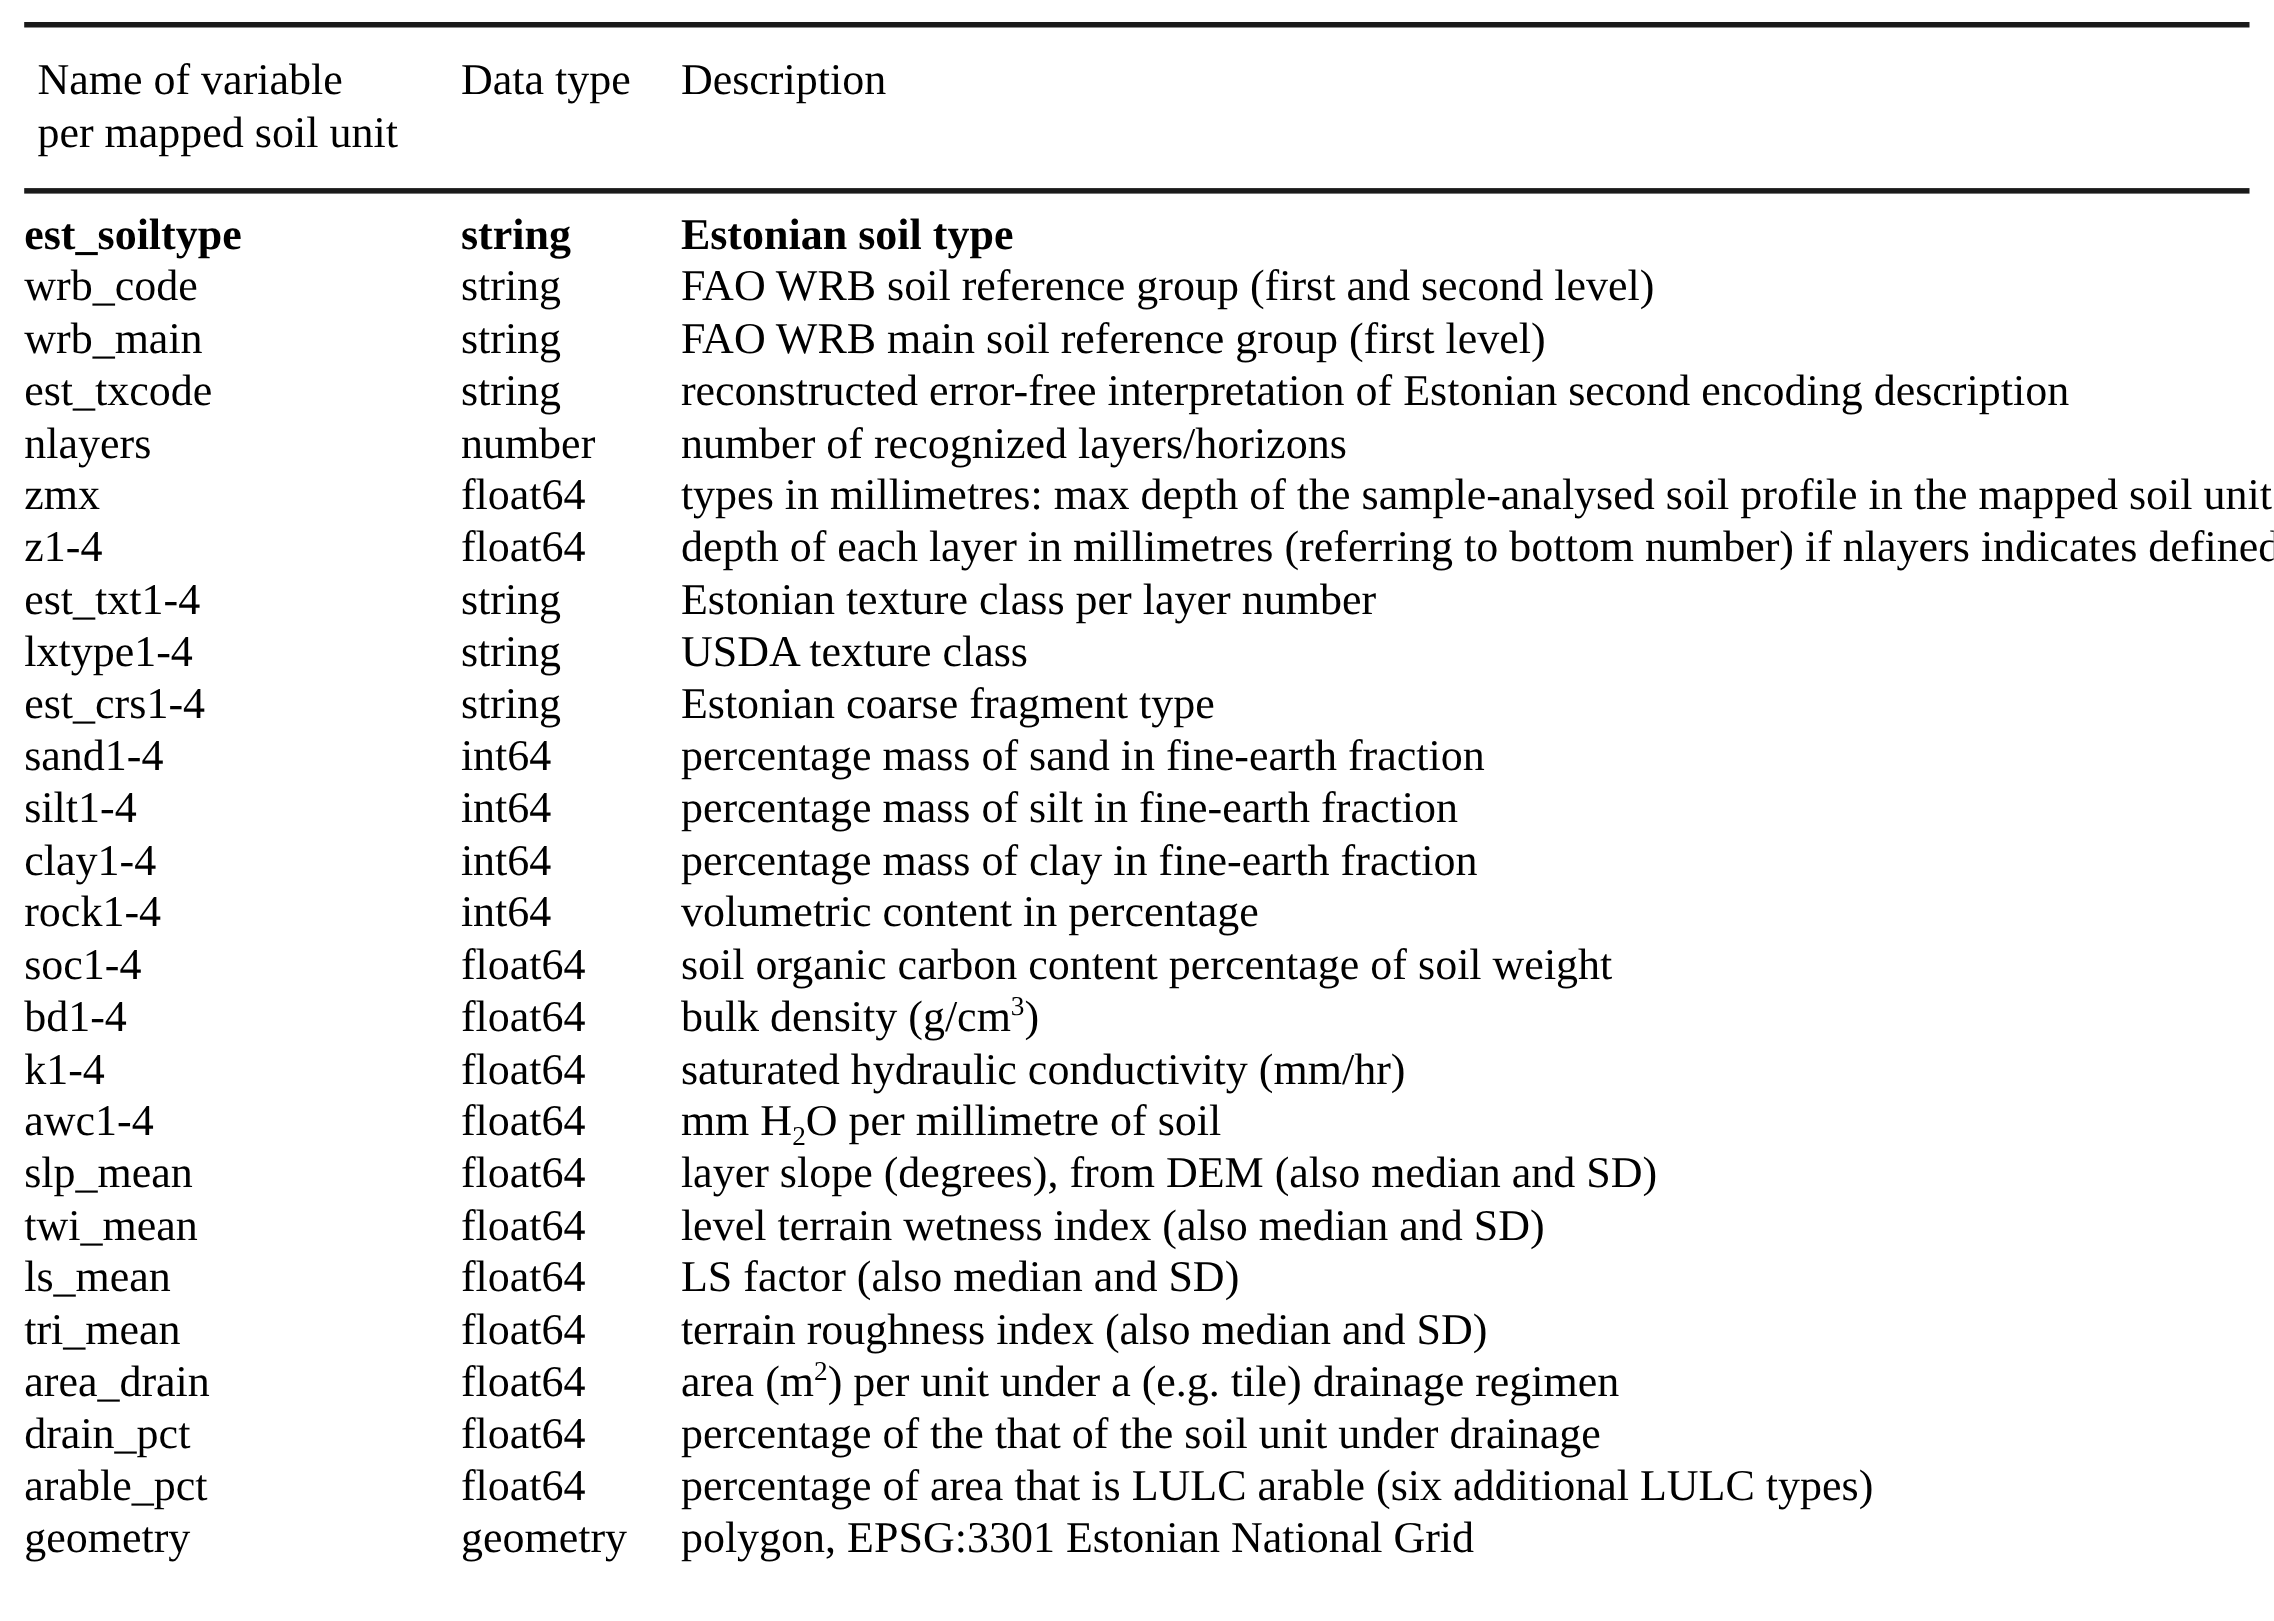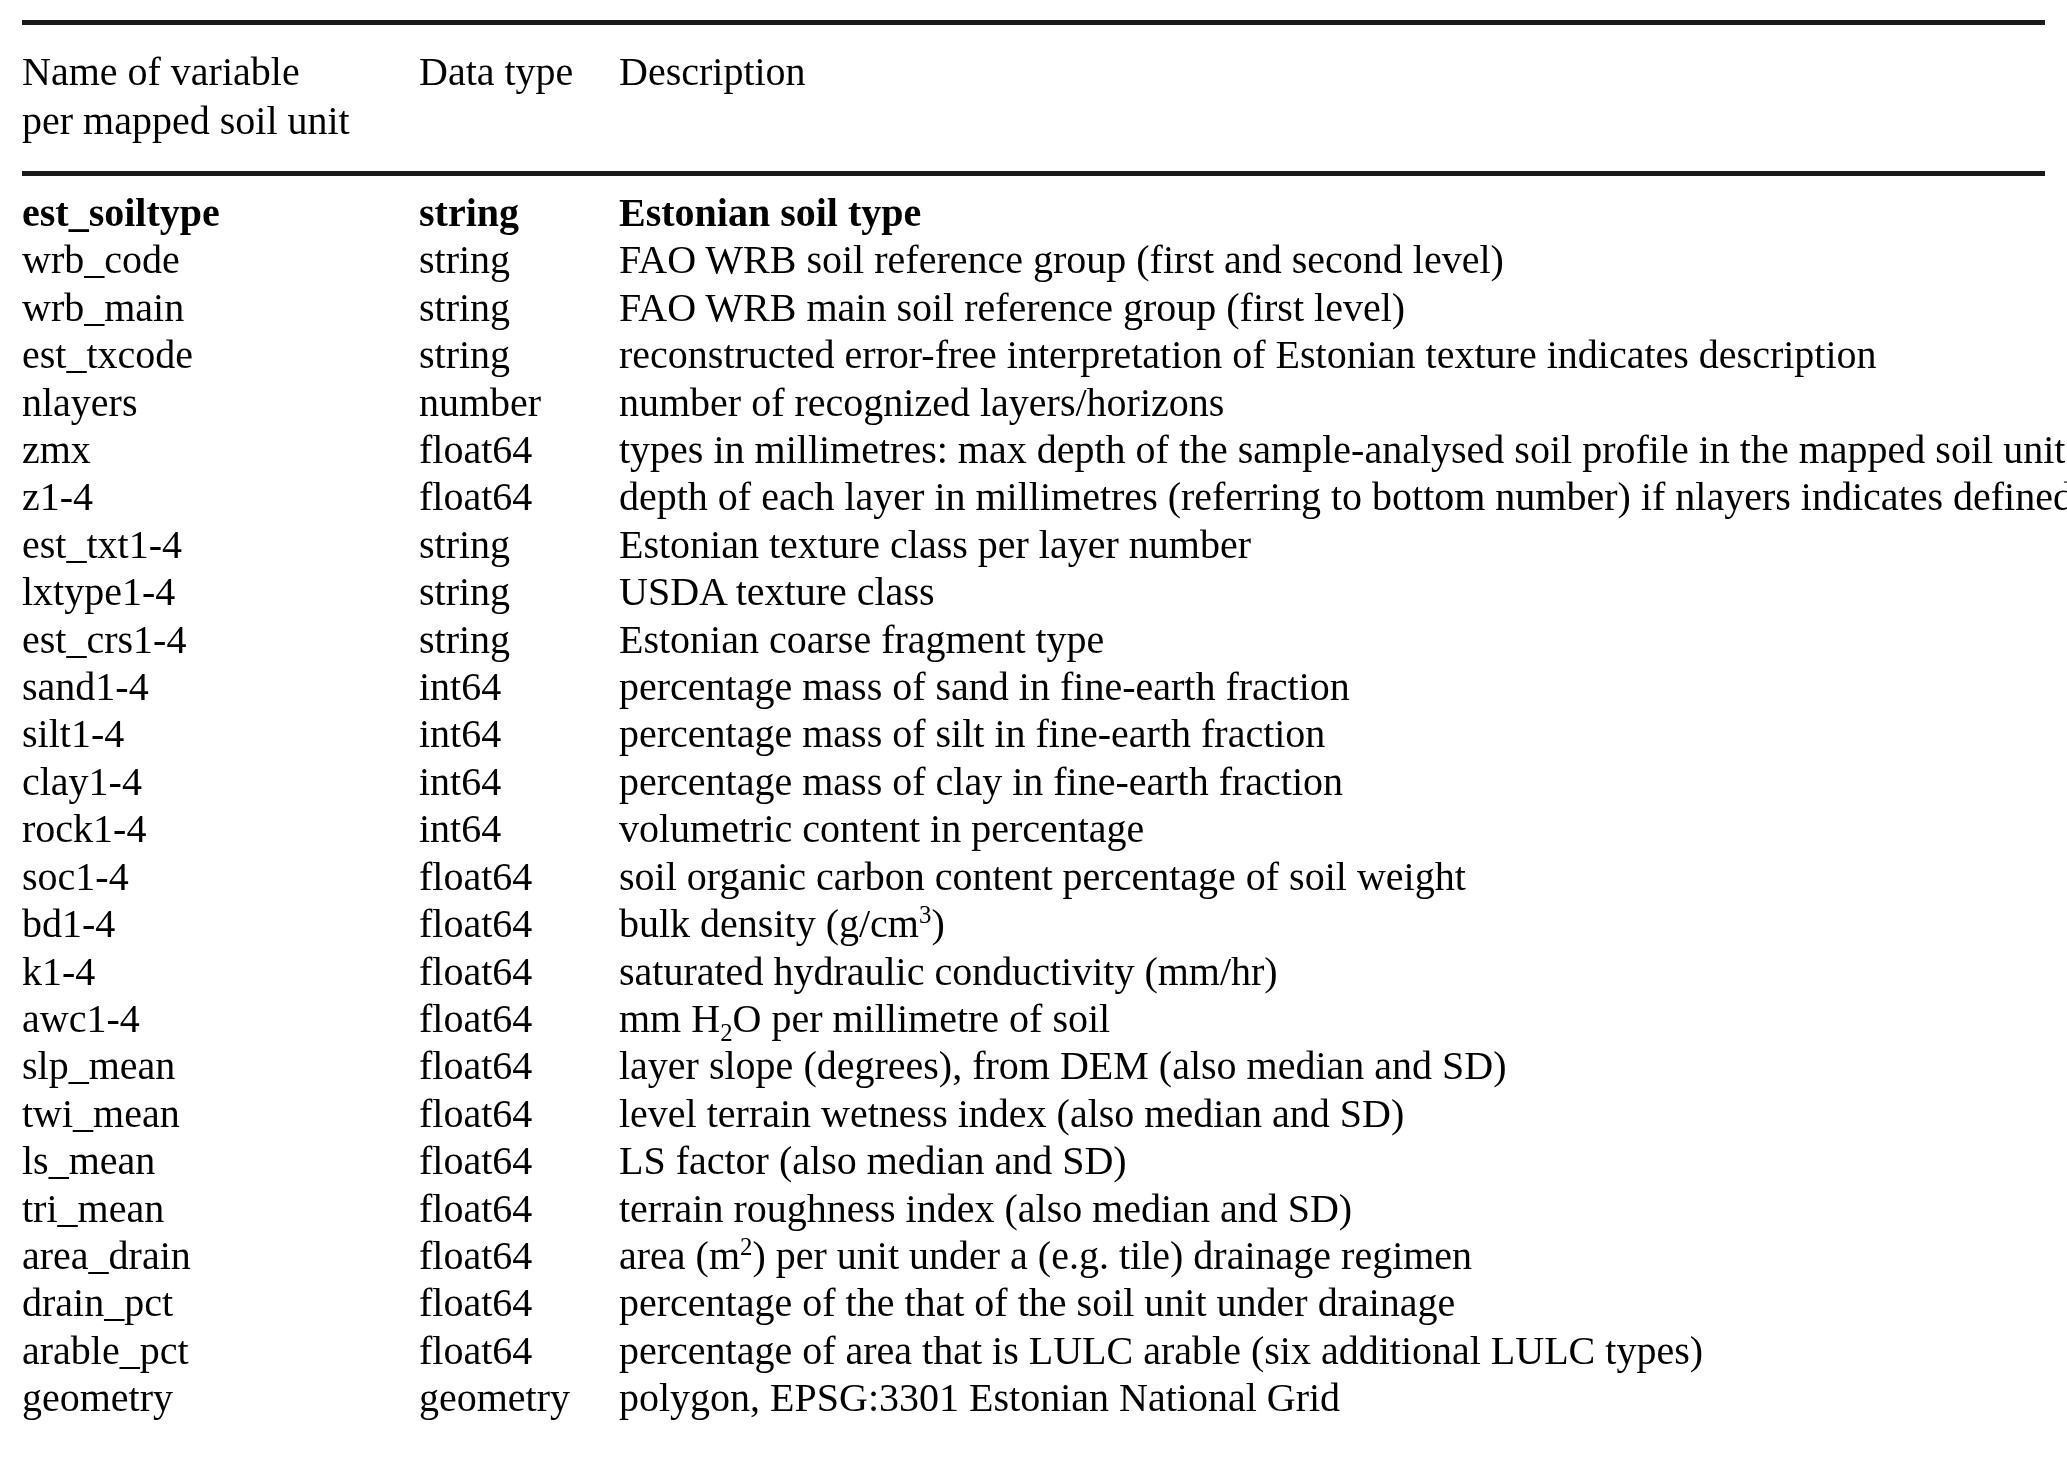--- a/index.html
+++ b/index.html
@@ -50,20 +50,21 @@
   }
 
   thead .head-row th {
     font-size: 40px;
     line-height: 49px;
     padding-top: 22px;
     padding-bottom: 26px;
   }
   thead .head-row th .hl {
     display: block;
+    margin-left: 12px;
   }
 
   tbody tr td {
     font-size: 40px;
     line-height: 47.4px;
   }
   tbody tr:first-child td { padding-top: 13px; font-weight: bold; }
   tbody tr:last-child  td { padding-bottom: 12px; }
 
   sup { font-size: 0.62em; vertical-align: super; line-height: 0; }
@@ -114,21 +115,21 @@
           <td>FAO WRB soil reference group (first and second level)</td>
         </tr>
         <tr>
           <td>wrb_main</td>
           <td>string</td>
           <td>FAO WRB main soil reference group (first level)</td>
         </tr>
         <tr>
           <td>est_txcode</td>
           <td>string</td>
-          <td>reconstructed error-free interpretation of Estonian texture indicates description</td>
+          <td>reconstructed error-free interpretation of Estonian second encoding description</td>
         </tr>
         <tr>
           <td>nlayers</td>
           <td>number</td>
           <td>number of recognized layers/horizons</td>
         </tr>
         <tr>
           <td>zmx</td>
           <td>float64</td>
           <td>types in millimetres: max depth of the sample-analysed soil profile in the mapped soil unit</td>

